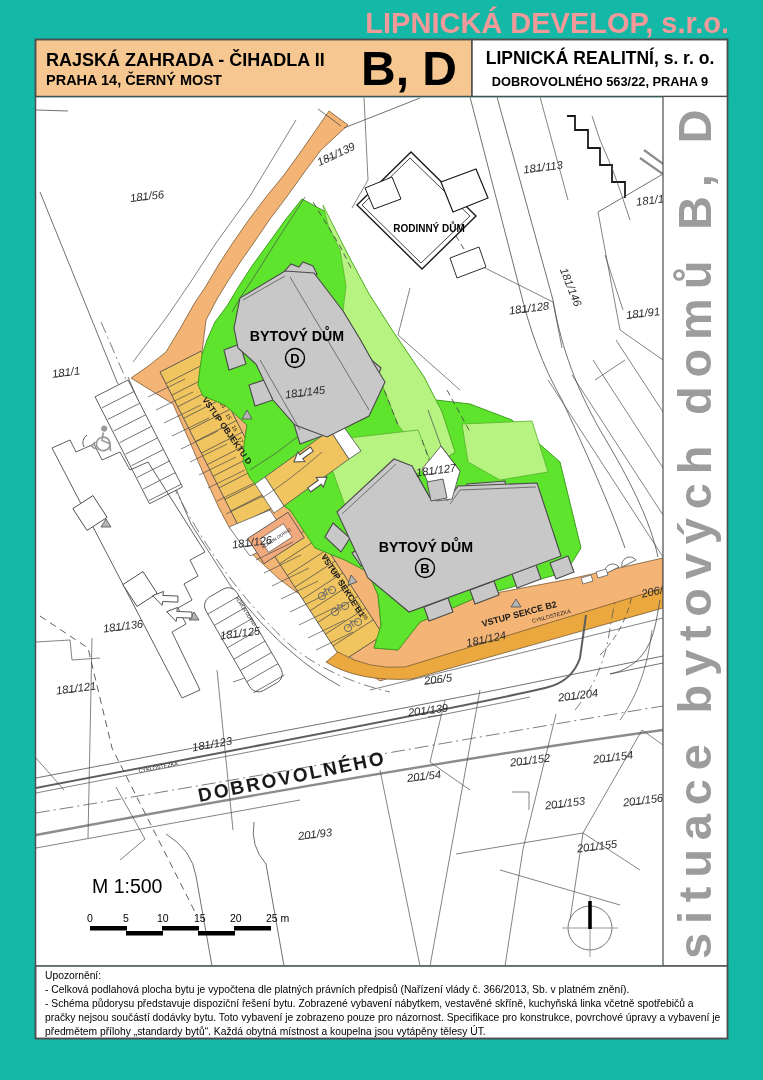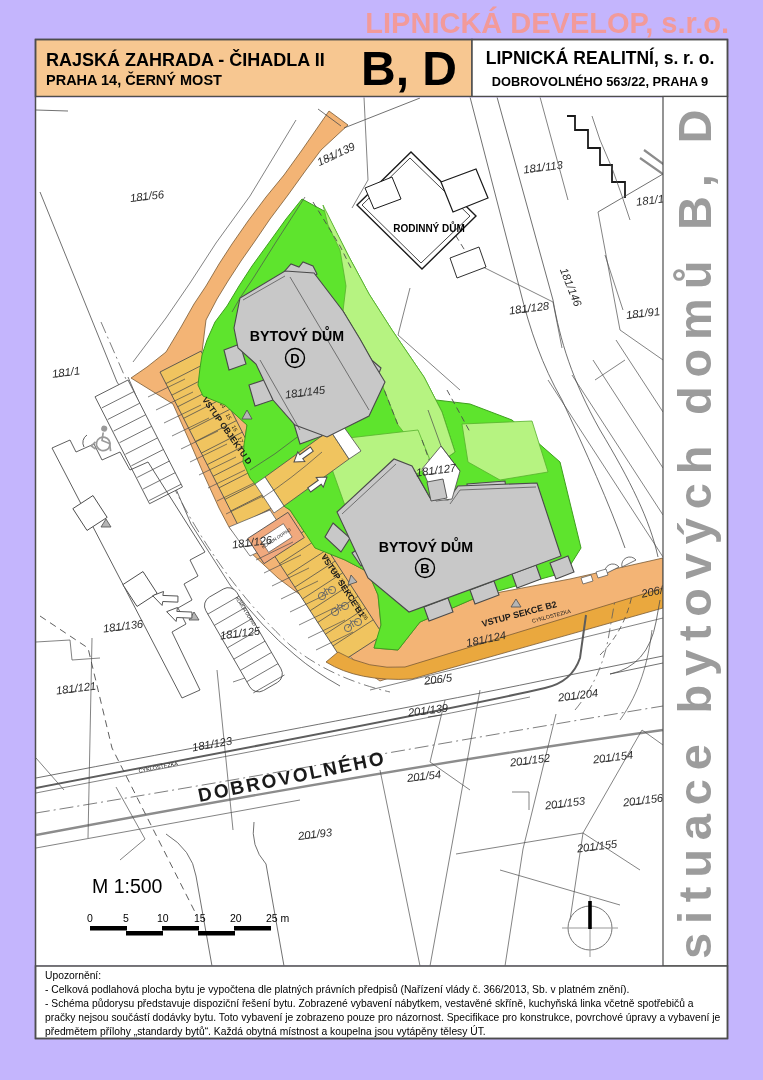--- a/index.html
+++ b/index.html
@@ -1,17 +1,17 @@
 <!DOCTYPE html>
 <html><head>
 <meta charset="utf-8">
 <style>
 html,body{margin:0;padding:0;background:#fff;}
 *{font-family:"Liberation Sans",sans-serif;}
-#page{position:relative;width:763px;height:1080px;background:#c4b5fd;overflow:hidden;text-align:right;}
+#page{position:relative;width:763px;height:1080px;background:#14b8a6;overflow:hidden;text-align:right;}
 svg{position:absolute;top:0;left:0;}
 </style>
 </head>
 <body>
 <div id="page">
 <svg width="763" height="1080" viewBox="0 0 763 1080">
 <defs>
 <clipPath id="mapclip">
           <rect x="36" y="97.5" width="627" height="868"></rect>
         </clipPath>

